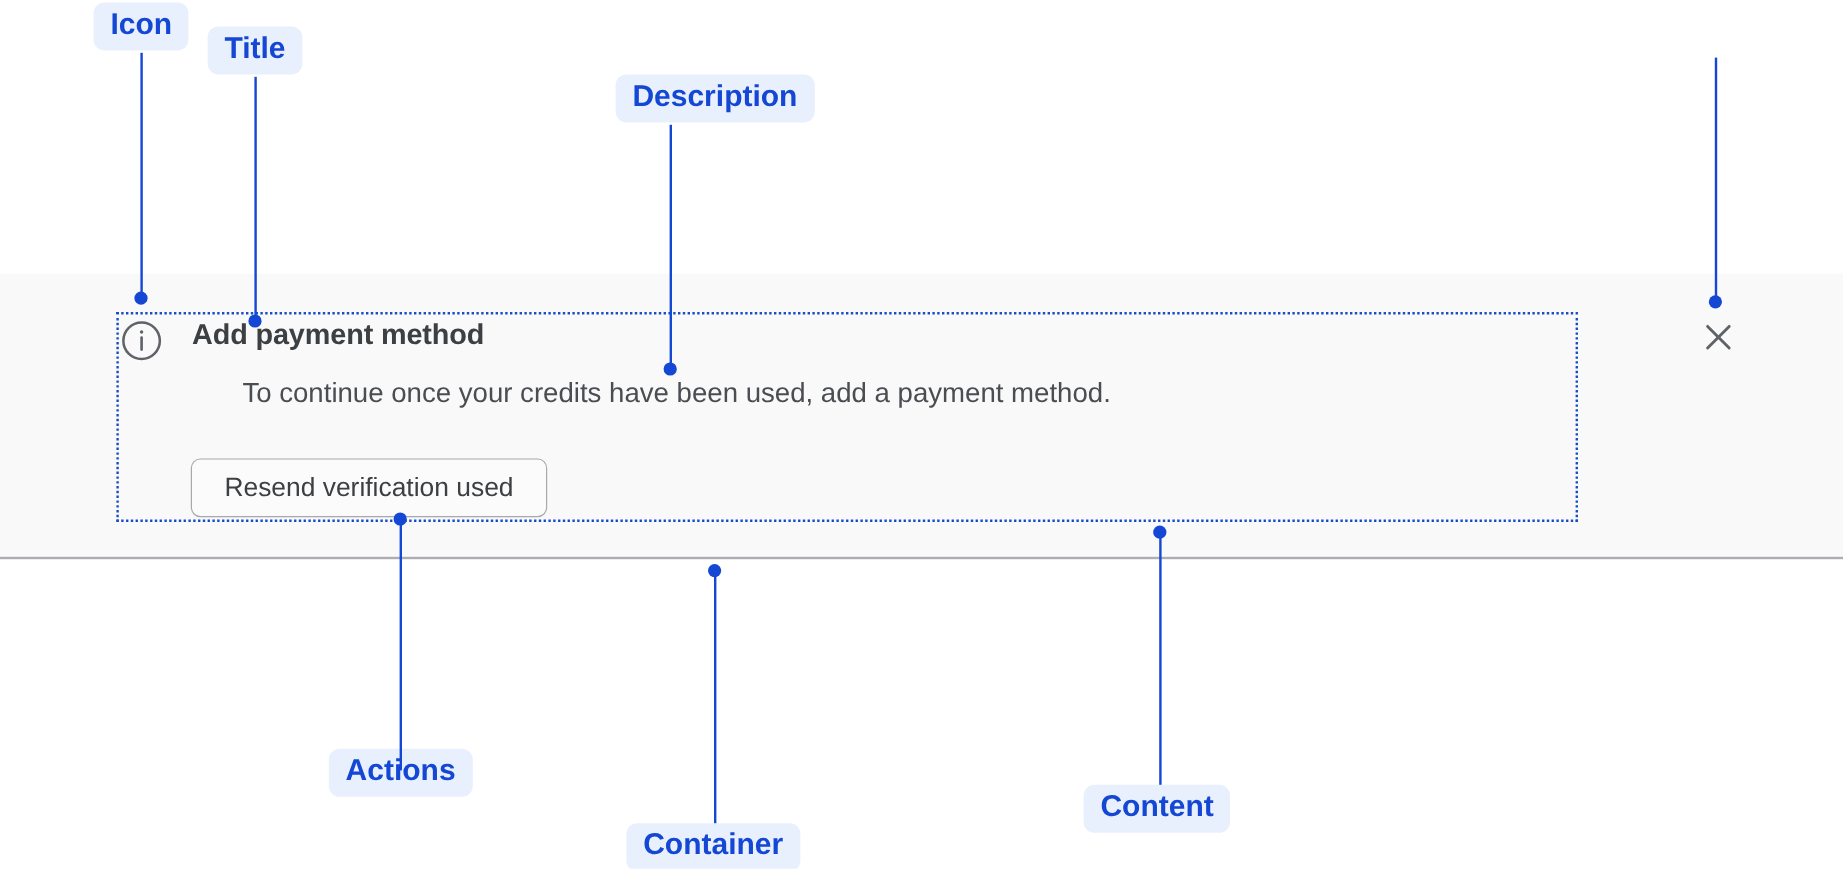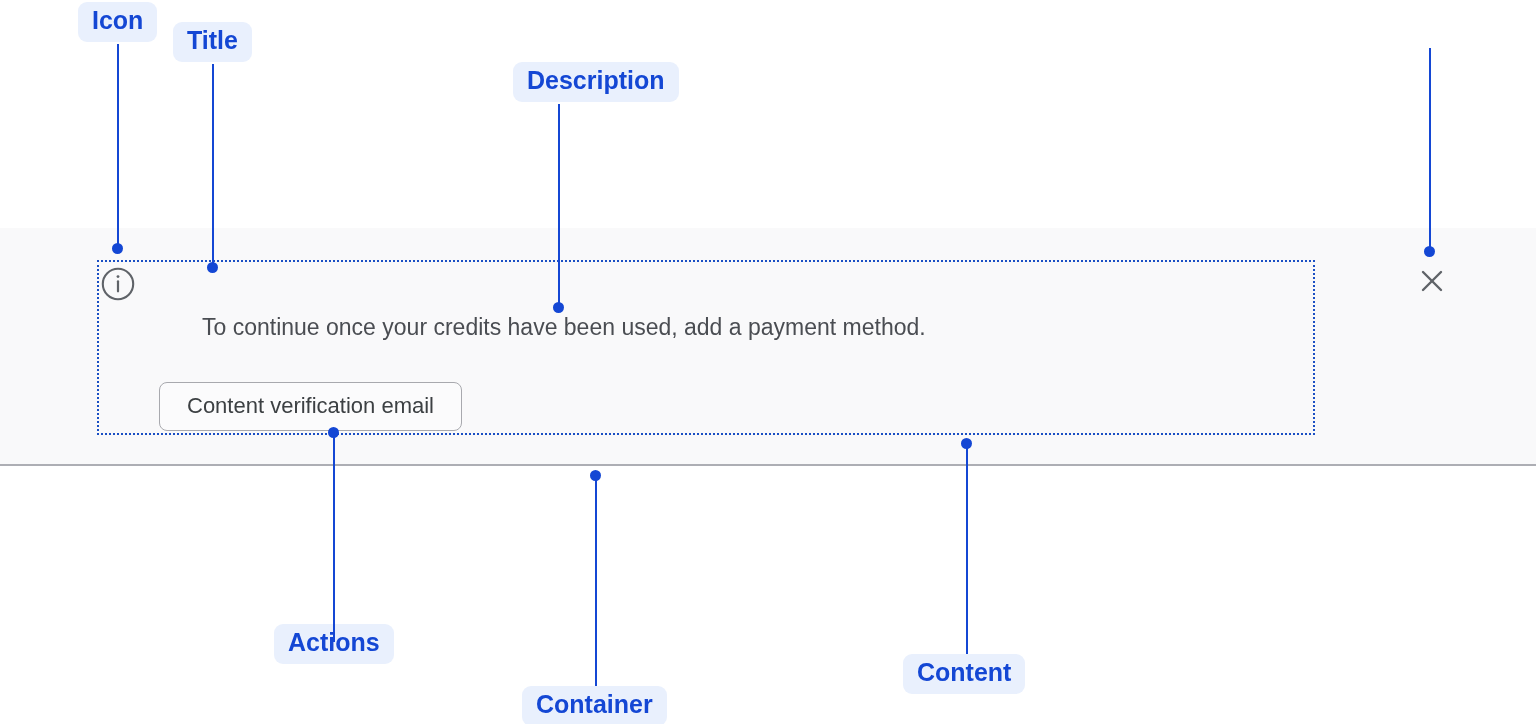--- a/index.html
+++ b/index.html
@@ -152,25 +152,26 @@
   <div id="banner-content">
 
     <span id="info-icon">
       <svg width="36" height="36" viewBox="0 0 36 36" aria-hidden="true">
         <circle cx="18" cy="18" r="15.2" fill="none" stroke="#5f6368" stroke-width="2.1"></circle>
         <circle cx="18" cy="10.6" r="1.45" fill="#5f6368"></circle>
         <rect x="16.9" y="14.2" width="2.2" height="12.2" rx="1.05" fill="#5f6368"></rect>
       </svg>
     </span>
 
+    <div id="banner-title">Add payment method</div>
 
     <div id="banner-description">To continue once your credits have been used, add a payment method.</div>
 
     <div id="banner-actions">
-      <button id="resend-button">Content verification email</button>
+      <button id="resend-button">Resend verification used</button>
     </div>
 
   </div>
 </div>
 
 <button id="dismiss-button">
   <svg width="40" height="40" viewBox="0 0 40 40" aria-hidden="true">
     <line x1="11" y1="11" x2="29" y2="29" stroke="#5f6368" stroke-width="2.4" stroke-linecap="round"></line>
     <line x1="29" y1="11" x2="11" y2="29" stroke="#5f6368" stroke-width="2.4" stroke-linecap="round"></line>
   </svg>

